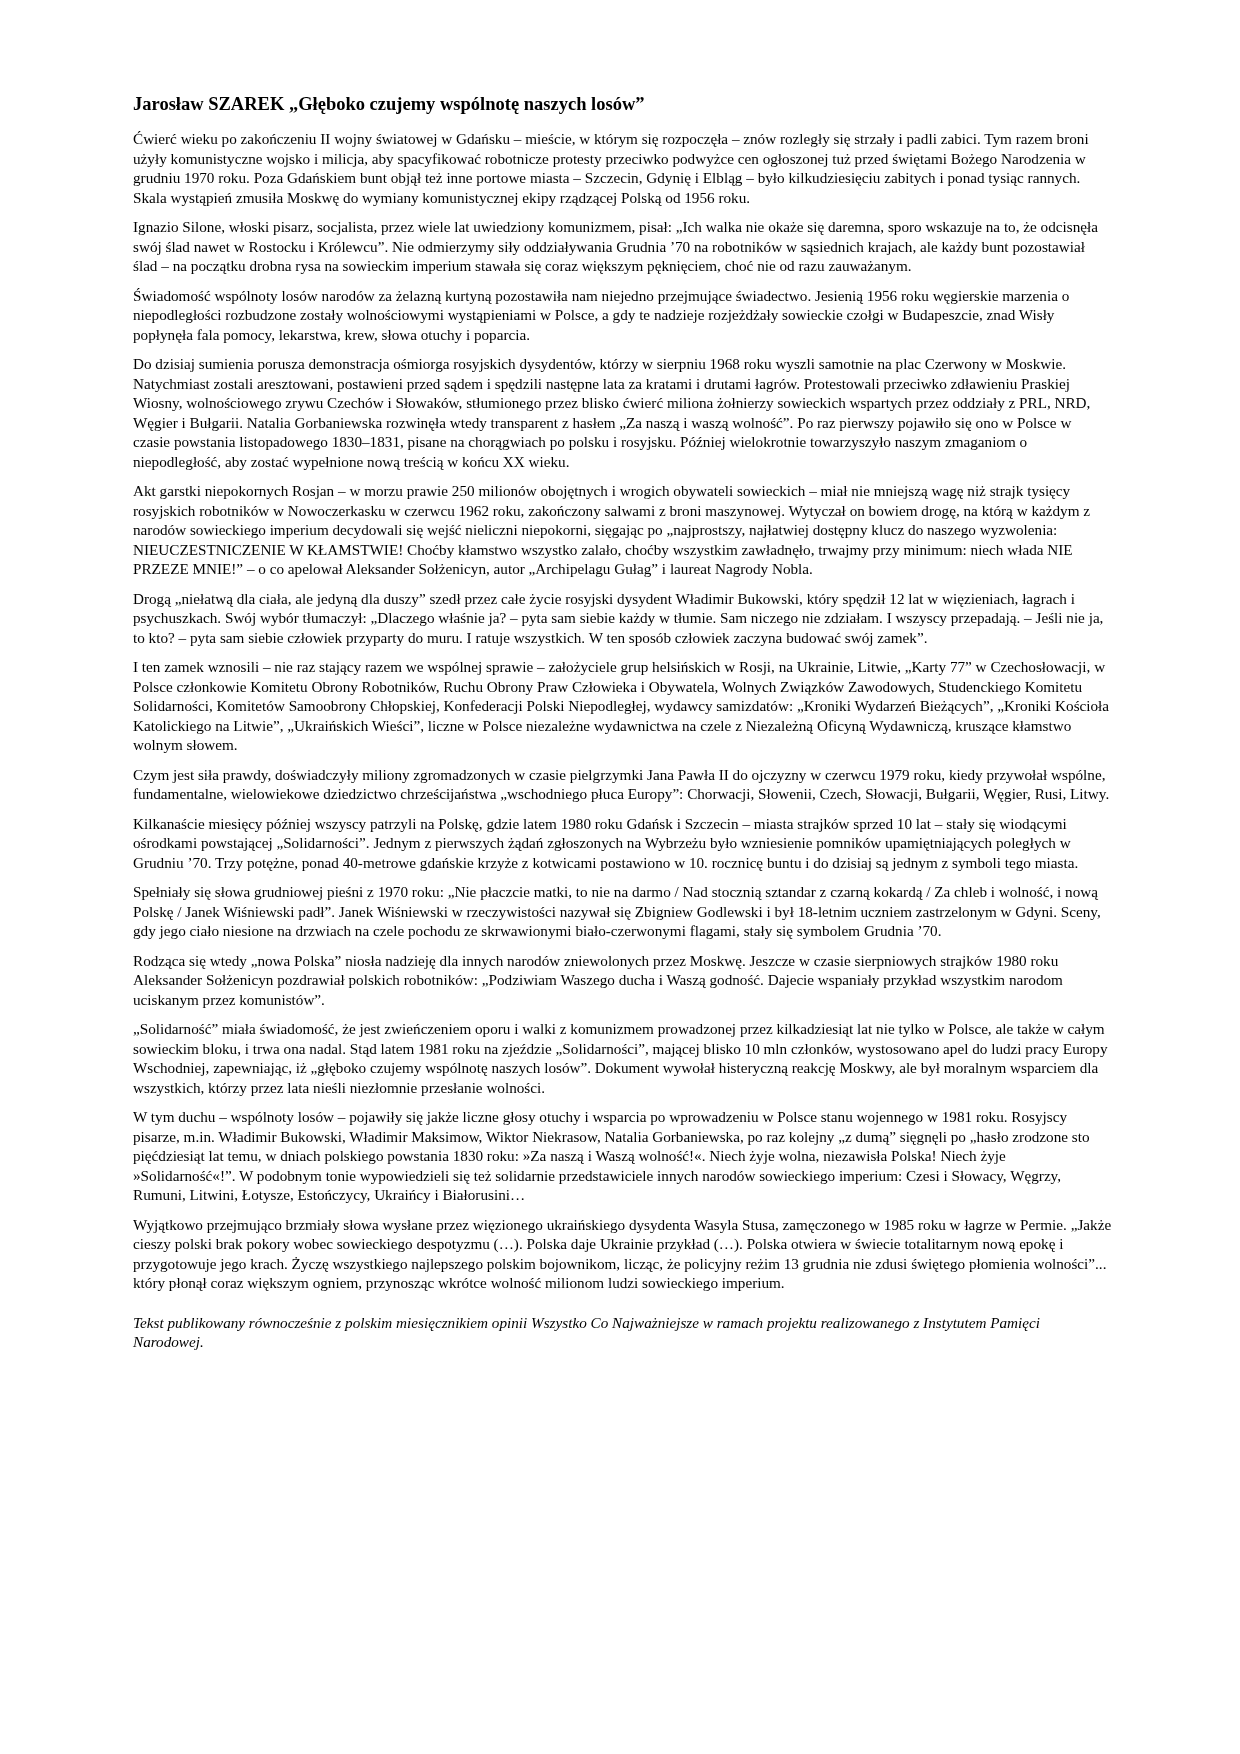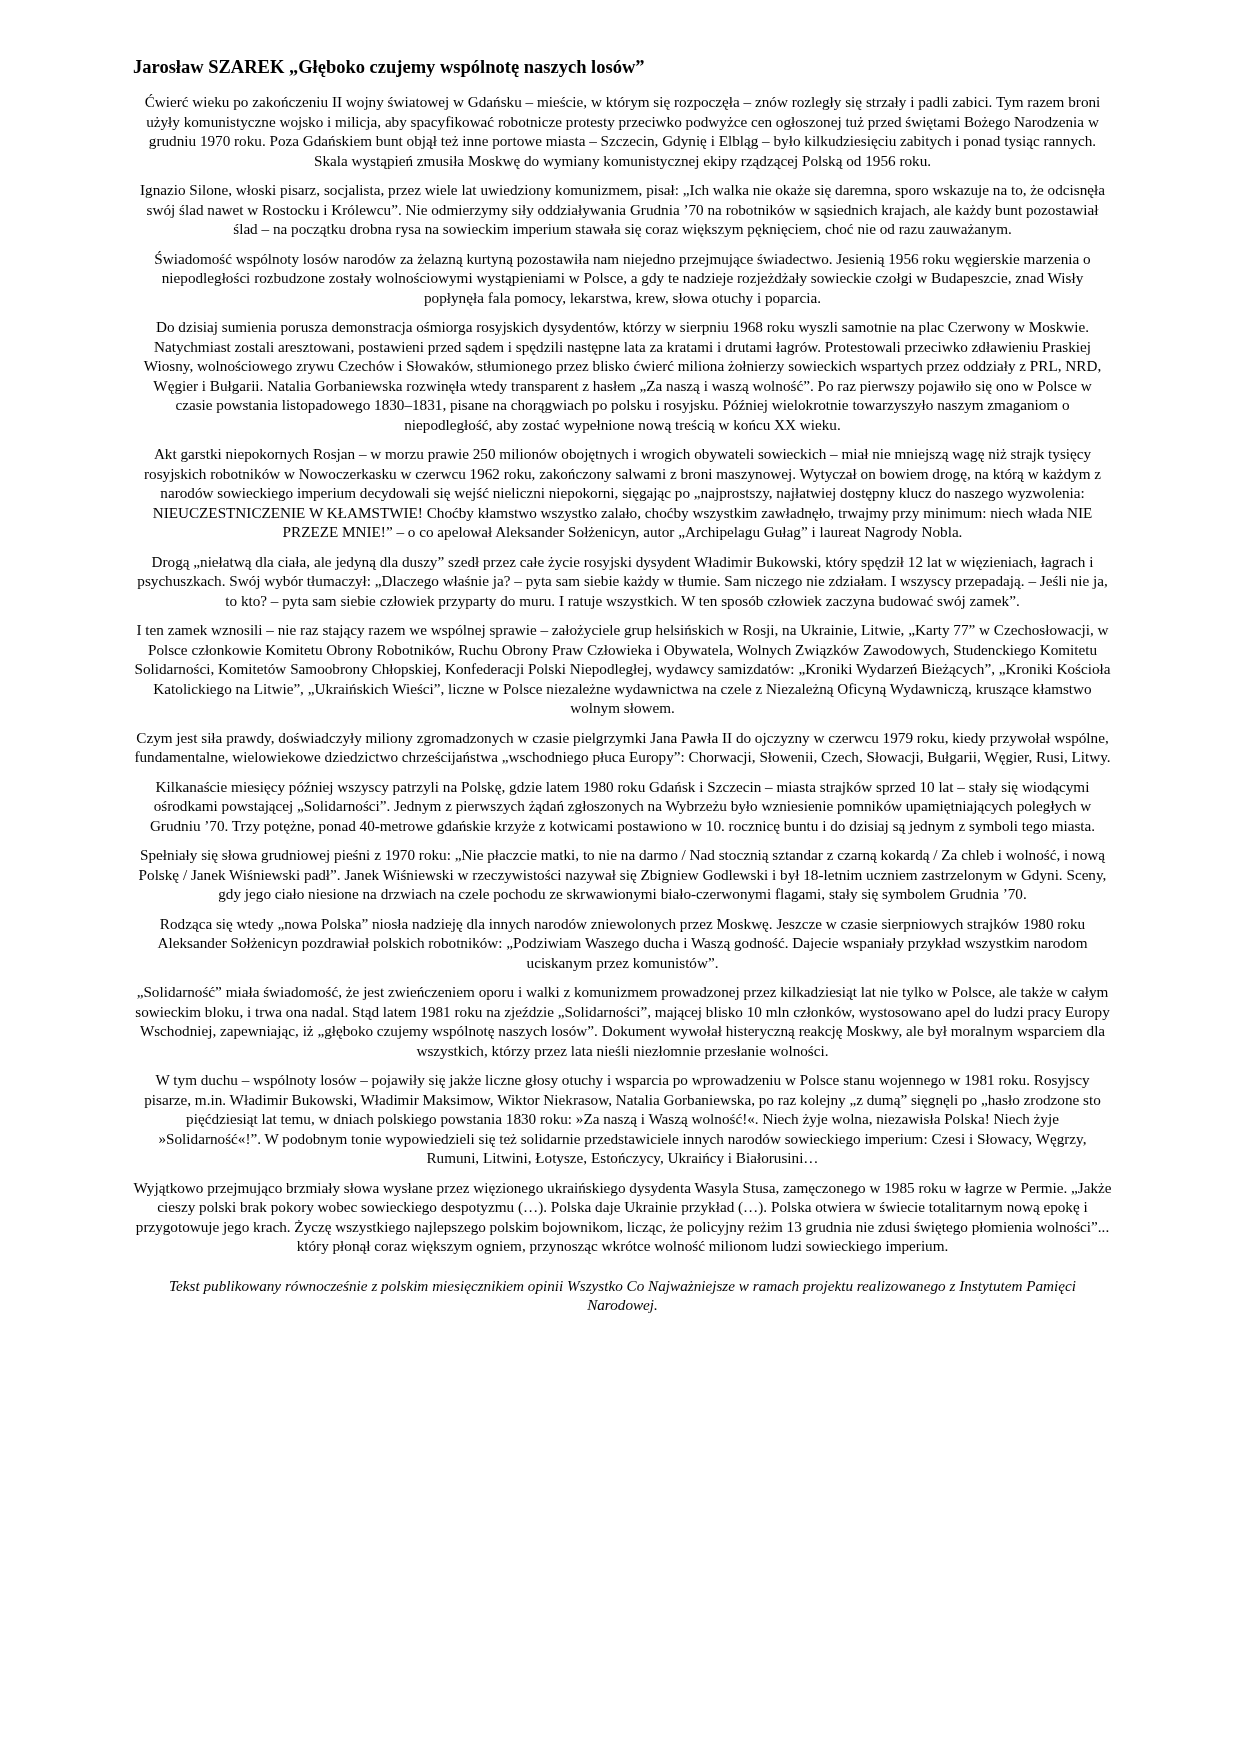--- a/index.html
+++ b/index.html
@@ -6,36 +6,36 @@
     margin: 0;
     padding: 0;
     background: #ffffff;
   }
   .page {
     position: relative;
     width: 1240px;
     height: 1754px;
     background: #ffffff;
     box-sizing: border-box;
-    padding: 56px 128px 0 133px;
+    padding: 93px 128px 0 133px;
     font-family: "Liberation Serif", "DejaVu Serif", serif;
     color: #000000;
     overflow: hidden;
   }
   .article-title {
     font-size: 18.5px;
     font-weight: bold;
     margin: 0 0 13px 0;
     line-height: 1.25;
   }
   .para {
     font-size: 15.2px;
     line-height: 19.5px;
     margin: 0 0 10px 0;
-    text-align: center;
+    text-align: left;
   }
   .footnote {
     font-style: italic;
     margin-top: 20px;
   }
 </style>
 </head>
 <body>
 
 <div class="page">

